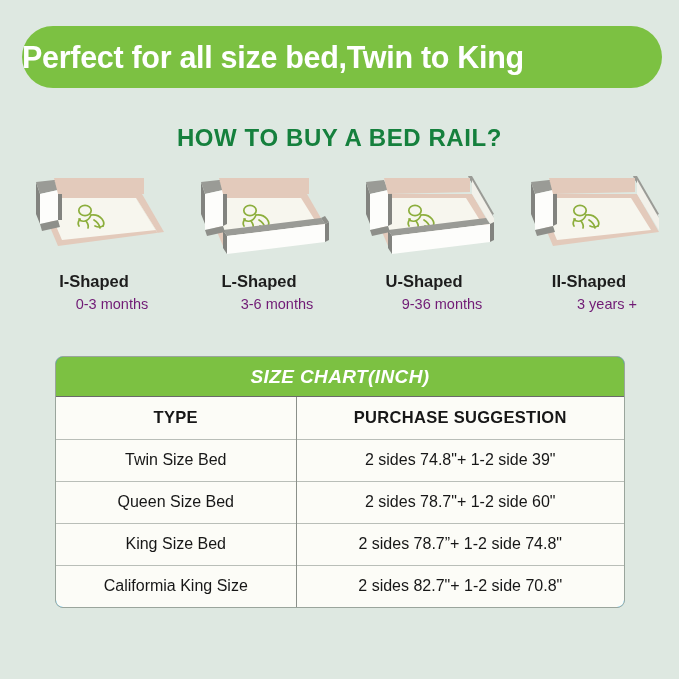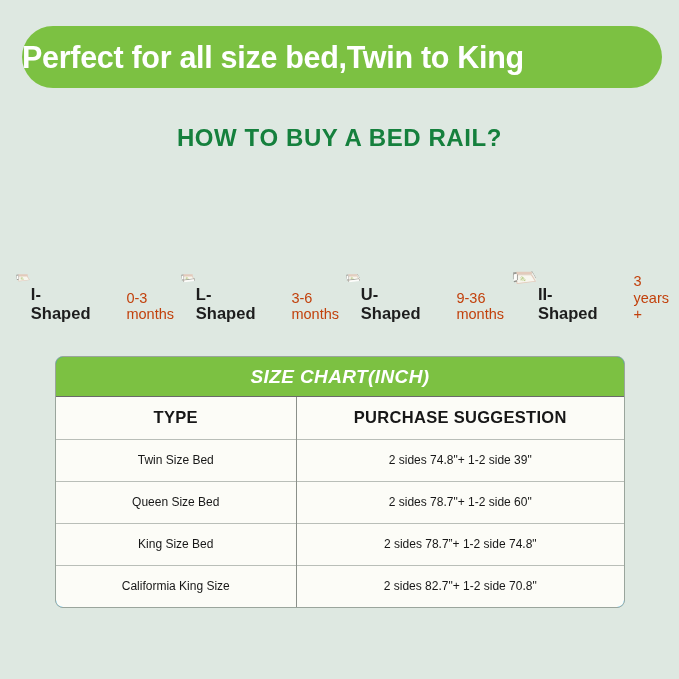--- a/index.html
+++ b/index.html
@@ -57,38 +57,38 @@
     left: 14px;
     top: 168px;
     width: 655px;
     height: 155px;
     display: flex;
     justify-content: space-between;
   }
   .bed-item {
     width: 160px;
     display: flex;
-    flex-direction: row;
-    align-items: flex-end;
+    flex-direction: column;
+    align-items: center;
   }
   .bed-art {
     width: 160px;
     height: 90px;
   }
   .bed-label {
     margin-top: 14px;
     font-size: 16.5px;
     font-weight: bold;
     color: #1d1d1d;
     line-height: 1.15;
   }
   .bed-sub {
     margin-top: 5px;
     font-size: 14.5px;
-    color: #c2410c;
+    color: #701a75;
     line-height: 1.15;
     margin-left: 36px;
   }
 
   
   .chart {
     position: absolute;
     left: 55px;
     top: 356px;
     width: 570px;
@@ -128,21 +128,21 @@
     box-sizing: border-box;
   }
   .chart-table tr > *:last-child { border-right: none; }
   .chart-table thead th {
     border-top: none;
     font-size: 16.5px;
     font-weight: bold;
     letter-spacing: 0.3px;
   }
   .chart-table tbody td {
-    font-size: 12px;
+    font-size: 16px;
     font-weight: normal;
   }
   .col-type  { width: 240px; }
   .col-sugg  { width: auto; }
 </style>
 </head>
 <body>
 
 <div class="banner">
   <span class="banner-text">Perfect for all size bed,Twin to King</span>

